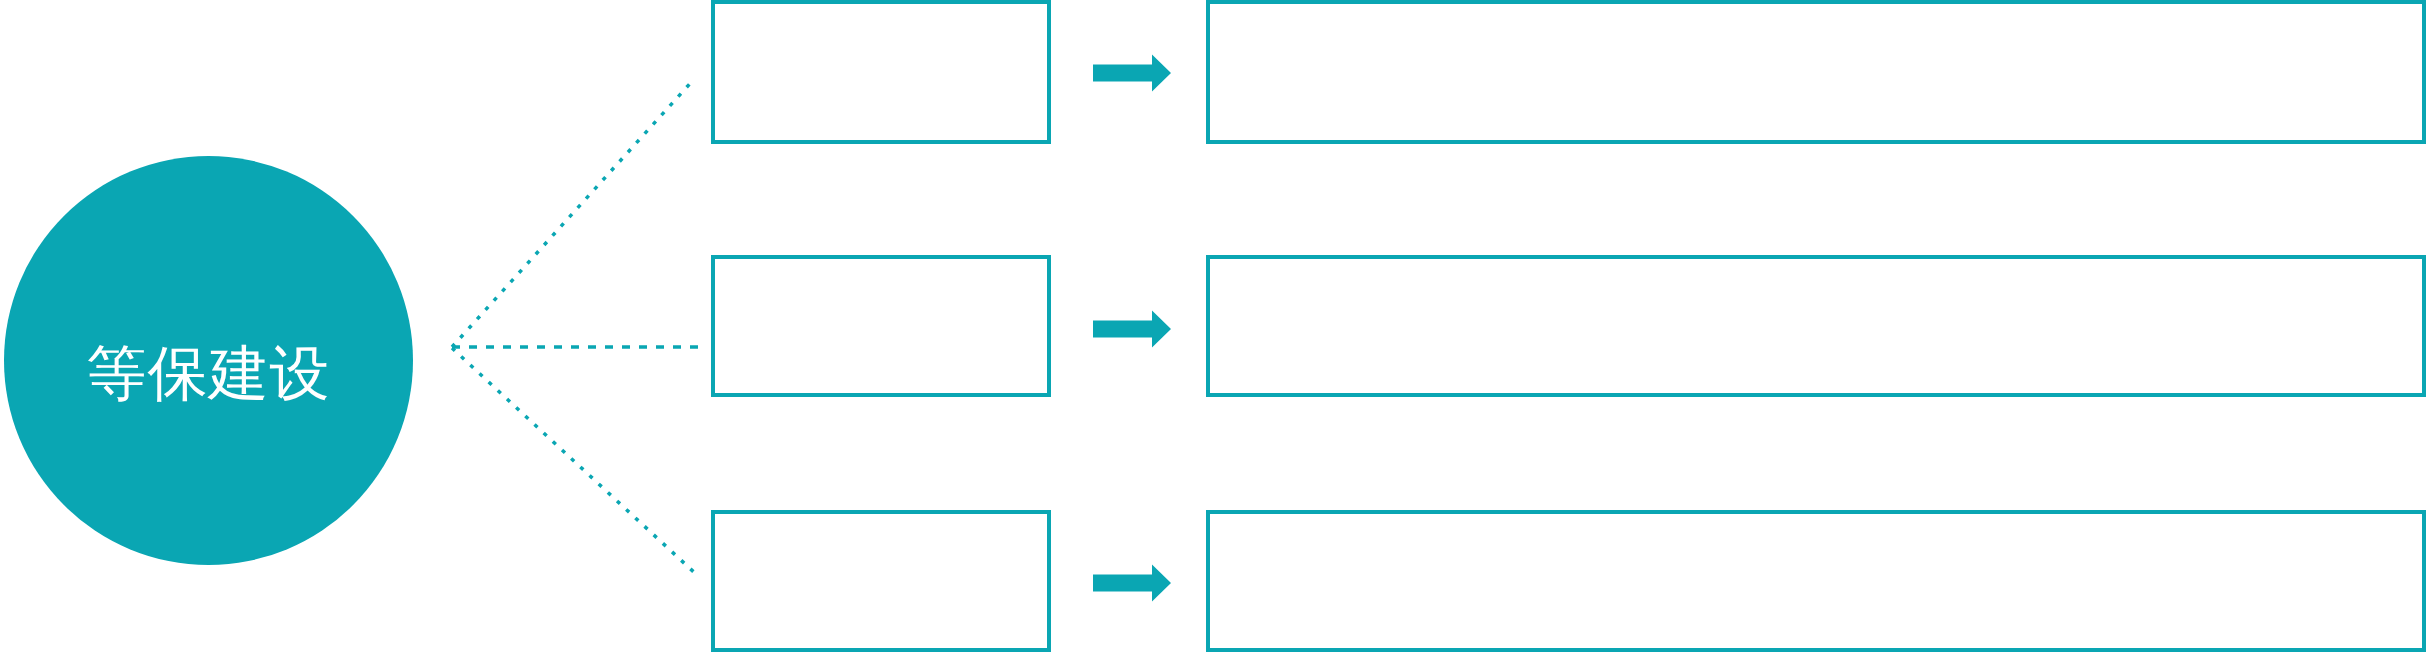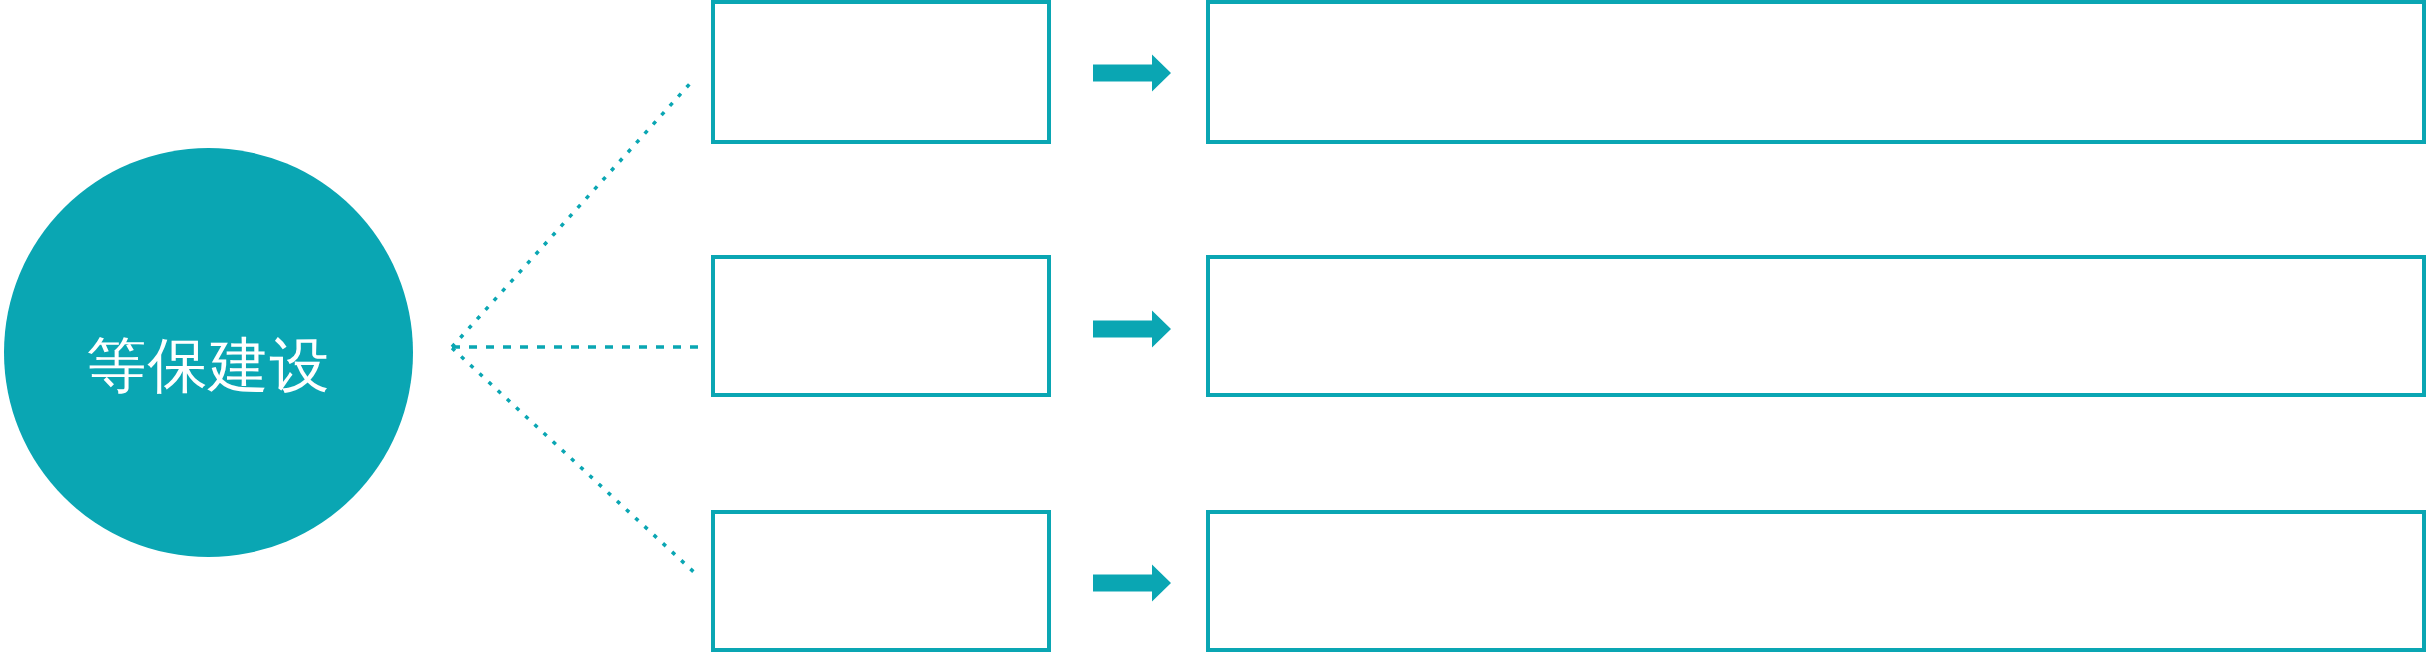--- a/index.html
+++ b/index.html
@@ -15,21 +15,21 @@
     background: #ffffff;
     overflow: hidden;
   }
   .connector-layer {
     position: absolute;
     left: 0; top: 0;
     width: 2434px; height: 655px;
   }
   .topic-circle {
     position: absolute;
-    left: 4px; top: 148px;
+    left: 4px; top: 156px;
     width: 409px; height: 409px;
     border-radius: 50%;
     background: var(--teal);
     display: flex;
     align-items: center;
     justify-content: center;
   }
   .topic-circle .label {
     transform: translateY(12px);
     color: var(--text-on-teal);

